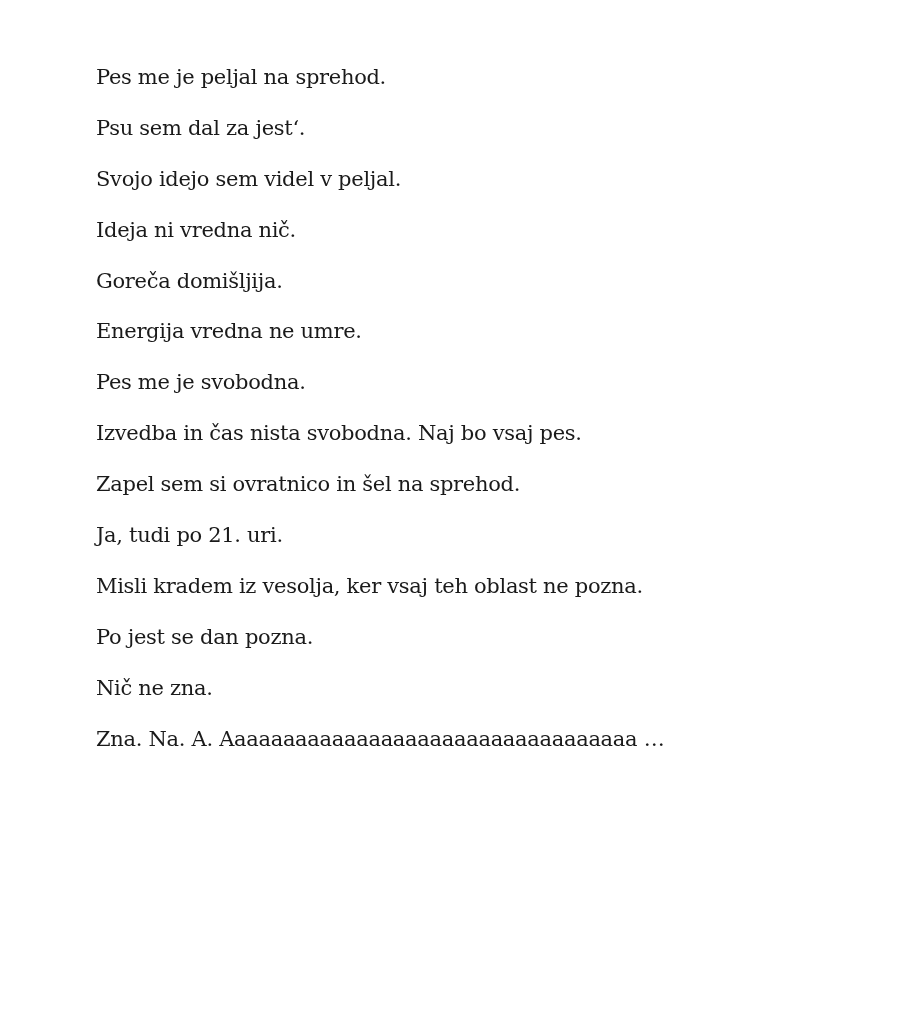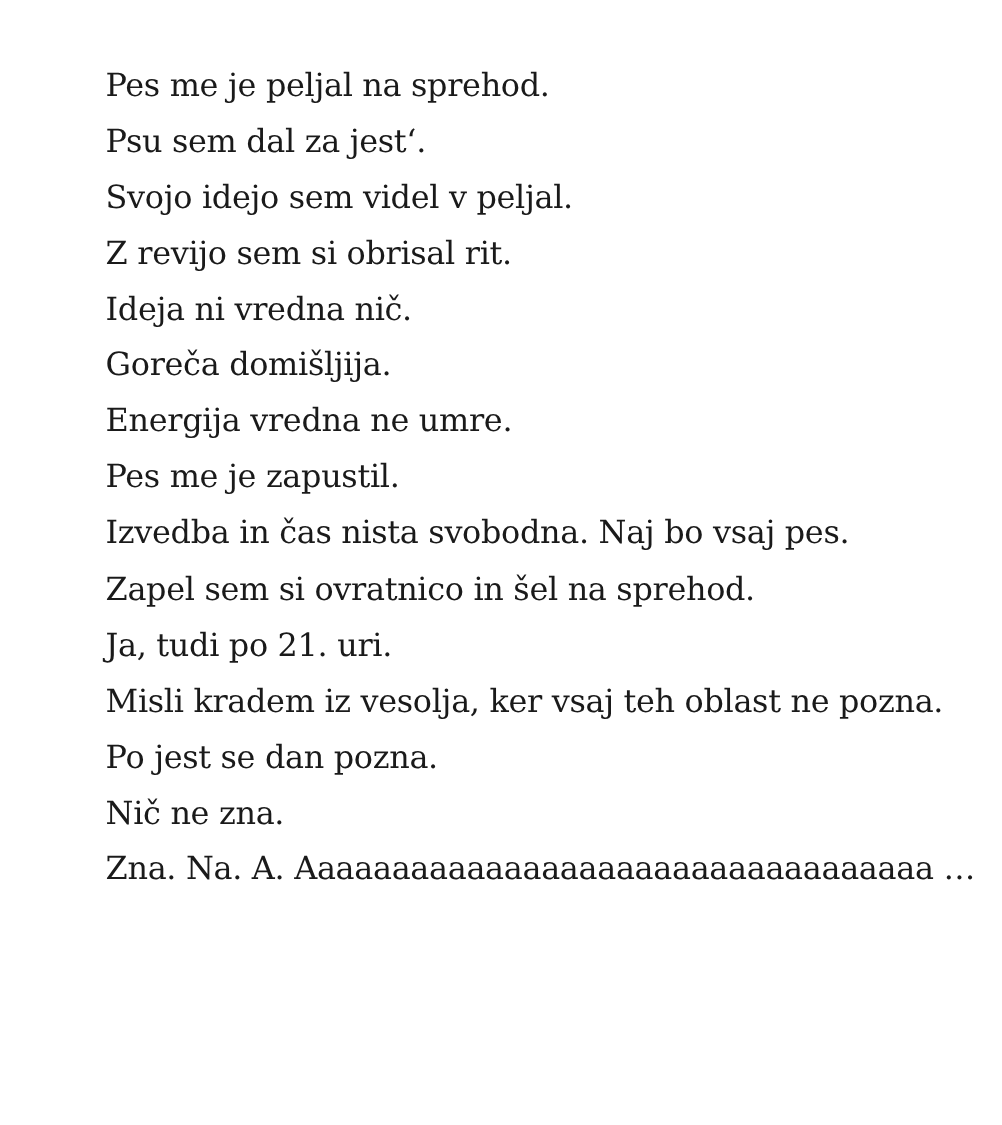--- a/index.html
+++ b/index.html
@@ -14,44 +14,43 @@
     overflow: hidden;
   }
   .poem {
     position: absolute;
     left: 96px;
     top: 52px;
     margin: 0;
     padding: 0;
     list-style: none;
     font-family: "DejaVu Serif", "Liberation Serif", serif;
-    font-size: 29px;
+    font-size: 21px;
     line-height: 50.9px;
     color: #1a1a1a;
     letter-spacing: -0.3px;
     white-space: nowrap;
   }
   .poem li {
     margin: 0;
     padding: 0;
     height: 50.9px;
   }
 </style>
 </head>
 <body>
 
 <ul class="poem">
   <li>Pes me je peljal na sprehod.</li>
   <li>Psu sem dal za jest‘.</li>
   <li>Svojo idejo sem videl v peljal.</li>
-  <li>Z revijo sem si obrisal rit.</li>
   <li>Ideja ni vredna nič.</li>
   <li>Goreča domišljija.</li>
   <li>Energija vredna ne umre.</li>
-  <li>Pes me je zapustil.</li>
+  <li>Pes me je svobodna.</li>
   <li>Izvedba in čas nista svobodna. Naj bo vsaj pes.</li>
   <li>Zapel sem si ovratnico in šel na sprehod.</li>
   <li>Ja, tudi po 21. uri.</li>
   <li>Misli kradem iz vesolja, ker vsaj teh oblast ne pozna.</li>
   <li>Po jest se dan pozna.</li>
   <li>Nič ne zna.</li>
   <li>Zna. Na. A. Aaaaaaaaaaaaaaaaaaaaaaaaaaaaaaaaaa …</li>
 </ul>
 
 </body></html>

